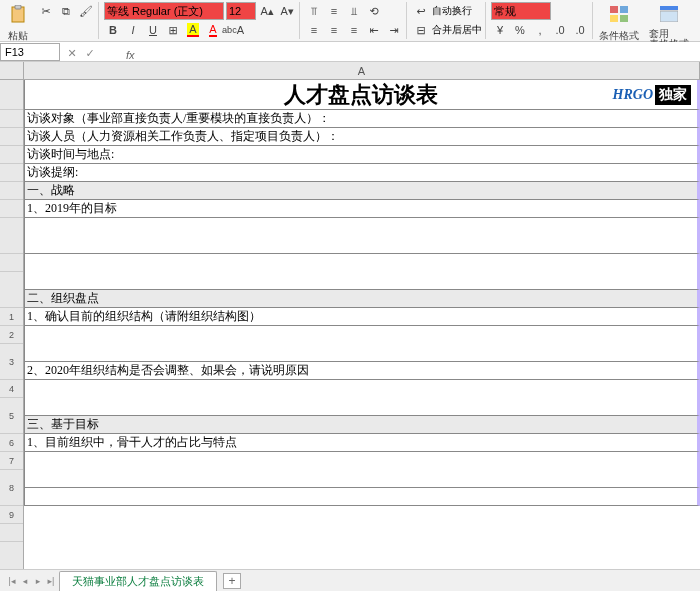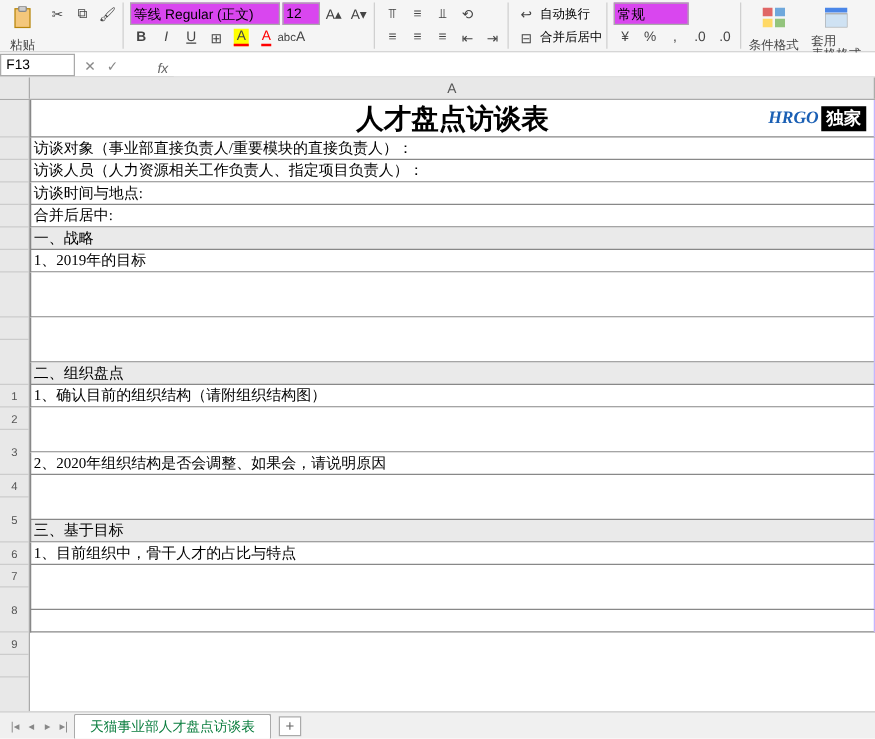--- a/index.html
+++ b/index.html
@@ -1,40 +1,40 @@
 <!DOCTYPE html>
 <html><head>
 <meta charset="utf-8">
 <style>
 * { box-sizing: border-box; margin: 0; padding: 0; }
 body { font-family: "Microsoft YaHei", Arial, sans-serif; font-size: 12px; background: #fff; width: 700px; height: 591px; overflow: hidden; display: flex; flex-direction: column; }
 .toolbar { background: #f5f5f5; border-bottom: 1px solid #ccc; padding: 2px 4px; display: flex; gap: 2px; align-items: flex-start; flex-wrap: nowrap; height: 42px; }
 .tb-group { display: flex; flex-direction: column; gap: 1px; padding: 0 3px; border-right: 1px solid #d0d0d0; }
 .tb-row { display: flex; gap: 2px; align-items: center; height: 18px; }
 .tb-btn { width: 18px; height: 18px; display: flex; align-items: center; justify-content: center; cursor: pointer; border-radius: 2px; font-size: 11px; color: #444; }
-.tb-sel { height: 18px; font-size: 11px; border: 1px solid #aaa; background: #d946ef; padding: 0 2px; }
+.tb-sel { height: 18px; font-size: 11px; border: 1px solid #aaa; background: #ef4444; padding: 0 2px; }
 .tb-big { display: flex; flex-direction: column; align-items: center; justify-content: center; padding: 2px 4px; cursor: pointer; font-size: 10px; color: #444; gap: 5px; }
 .tb-big-icon { width: 20px; height: 20px; display: flex; align-items: center; justify-content: center; font-size: 16px; }
 
 .formula-bar { display: flex; align-items: flex-end; border-bottom: 1px solid #ccc; height: 20px; background: #fff; }
 .namebox { width: 60px; height: 18px; border: 1px solid #aaa; padding: 0 4px; font-size: 11px; display: flex; align-items: center; }
 .fx-btns { display: flex; gap: 2px; padding: 0 4px; }
 .fx-btn { width: 16px; height: 16px; display: flex; align-items: center; justify-content: center; font-size: 11px; color: #888; cursor: pointer; }
 .fx-label { font-style: italic; color: #666; padding: 0 4px; font-size: 11px; margin-left: 20px; }
 .fx-input { flex: 1; height: 18px; border: none; outline: none; font-size: 11px; padding: 0 4px; }
 
 .col-headers { display: flex; background: #e8e8e8; border-bottom: 1px solid #aaa; height: 18px; }
 .corner { width: 24px; border-right: 1px solid #aaa; background: #e8e8e8; }
 .col-h { flex: 1; text-align: center; font-size: 11px; color: #555; border-right: 1px solid #aaa; line-height: 18px; }
 
 .sheet { flex: 1; overflow: hidden; position: relative; display: flex; }
 .row-headers { width: 24px; background: #e8e8e8; border-right: 1px solid #aaa; display: flex; flex-direction: column; }
 .row-h { font-size: 9px; text-align: center; color: #555; border-bottom: 1px solid #ccc; display: flex; align-items: center; justify-content: center; }
 .cells { flex: 1; display: flex; flex-direction: column; }
-.cell-row { border-bottom: 1px solid #888; border-left: 1px solid #888; border-right: 1px solid #c4b5fd; display: flex; align-items: center; padding: 0 2px; background: #fff; }
+.cell-row { border-bottom: 1px solid #888; border-left: 1px solid #888; border-right: 3px solid #c4b5fd; display: flex; align-items: center; padding: 0 2px; background: #fff; }
 .title-row { font-size: 22px; font-weight: bold; font-family: SimSun, serif; justify-content: center; position: relative; }
 .logo { position: absolute; right: 6px; top: 50%; transform: translateY(-50%); display: flex; align-items: center; font-size: 14px; font-weight: bold; }
 .logo-hr { color: #1a5fb4; font-style: italic; }
 .logo-badge { background: #000; color: #fff; padding: 1px 4px; margin-left: 2px; font-size: 14px; font-style: normal; }
 .section-row { background: #eaeaea; }
 .txt { font-family: SimSun, serif; font-size: 12px; }
 
 .tabs { height: 22px; background: #f0f0f0; border-top: 1px solid #ccc; display: flex; align-items: center; padding: 0 6px; gap: 2px; }
 .tab-nav { display: flex; gap: 1px; }
 .tab-nav-btn { width: 12px; height: 14px; font-size: 9px; color: #888; cursor: pointer; display: flex; align-items: center; justify-content: center; }
@@ -194,21 +194,21 @@
       <div class="cell-row " style="height: 18px;">
         <span class="txt">访谈对象（事业部直接负责人/重要模块的直接负责人）：</span>
       </div>
       <div class="cell-row " style="height: 18px;">
         <span class="txt">访谈人员（人力资源相关工作负责人、指定项目负责人）：</span>
       </div>
       <div class="cell-row " style="height: 18px;">
         <span class="txt">访谈时间与地点:</span>
       </div>
       <div class="cell-row " style="height: 18px;">
-        <span class="txt">合并后居中:</span>
+        <span class="txt">访谈提纲:</span>
       </div>
       <div class="cell-row section-row" style="height: 18px; align-items: center;">
         <span class="txt">一、战略</span>
       </div>
       <div class="cell-row " style="height: 18px;">
         <span class="txt">1、2019年的目标</span>
       </div>
       <div class="cell-row " style="height: 36px;">
         <span class="txt"></span>
       </div>

